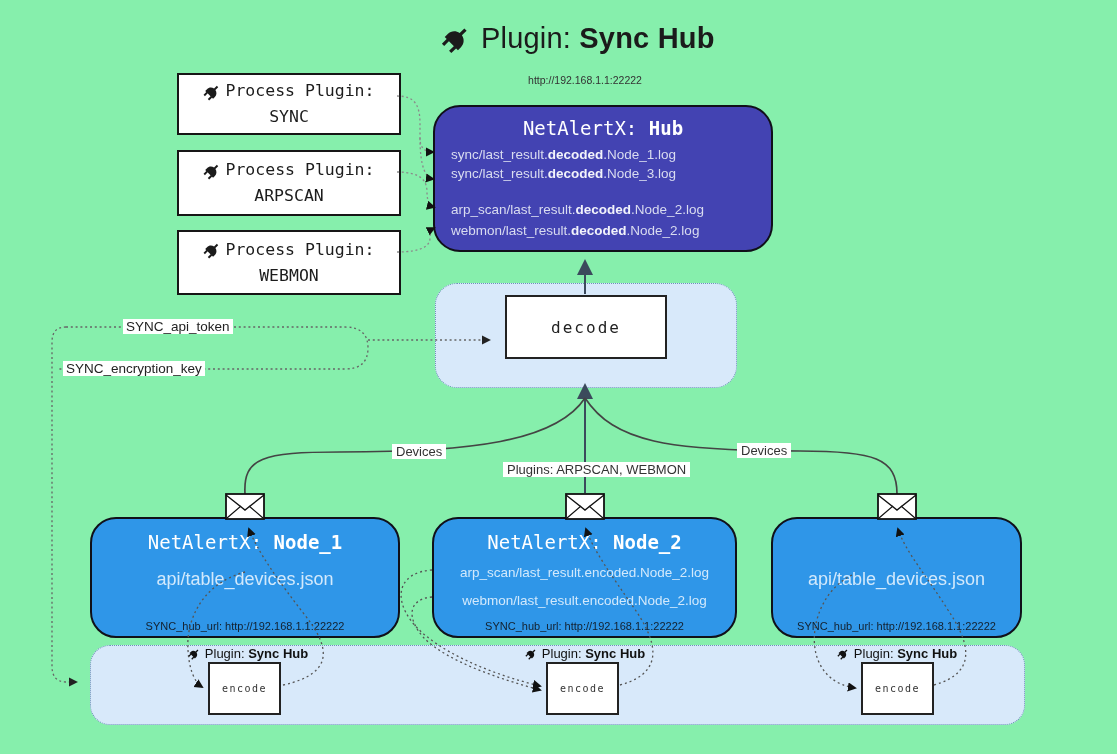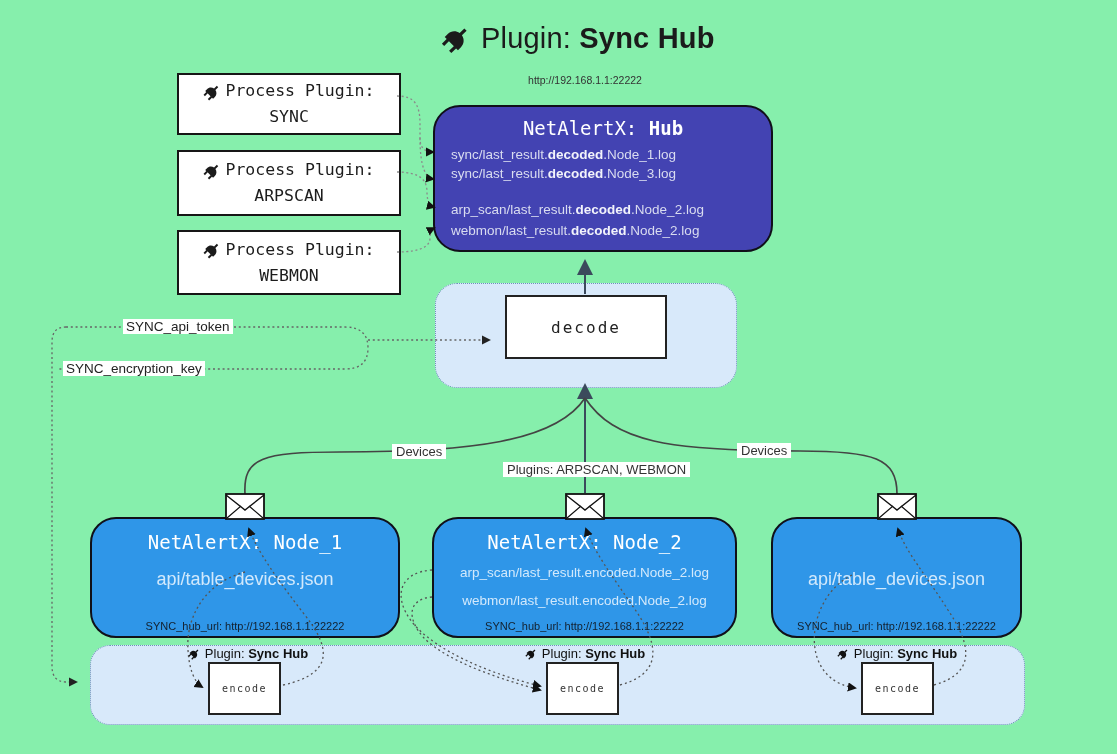--- a/index.html
+++ b/index.html
@@ -53,21 +53,21 @@
   #lbl-devices-r{left:737px;top:443px;}
   #lbl-plugins{left:503px;top:462px;}
 
   
   .node{background:#2f96e8;border:2px solid #101019;border-radius:26px;box-sizing:border-box;top:517px;height:121px;}
   #node-1{left:90px;width:310px;}
   #node-2{left:432px;width:305px;}
   #node-3{left:771px;width:251px;}
   .node-title{left:0;top:12px;width:100%;text-align:center;color:#fff;
               font-family:"DejaVu Sans Mono","Liberation Mono",monospace;font-size:19px;white-space:nowrap;}
-  .node-title b{font-weight:400;}
+  .node-title b{font-weight:700;}
   .node-line{left:0;width:100%;text-align:center;color:#d2e9fc;font-size:18px;height:17px;line-height:17px;white-space:nowrap;}
   #node-1 .node-line{top:52px;}
   #node-2 .node-line{font-size:13.5px;}
   #node-2 .nl0{top:45px;} #node-2 .nl1{top:73px;}
   #node-3 .node-line{top:52px;}
   .node-huburl{left:0;top:101px;width:100%;text-align:center;font-size:11px;color:#13202e;white-space:nowrap;}
 
   
   .encode-band{left:90px;top:645px;width:935px;height:80px;background:#d8e9fa;
                border:1.6px dotted #6e93b8;border-radius:20px;box-sizing:border-box;}

